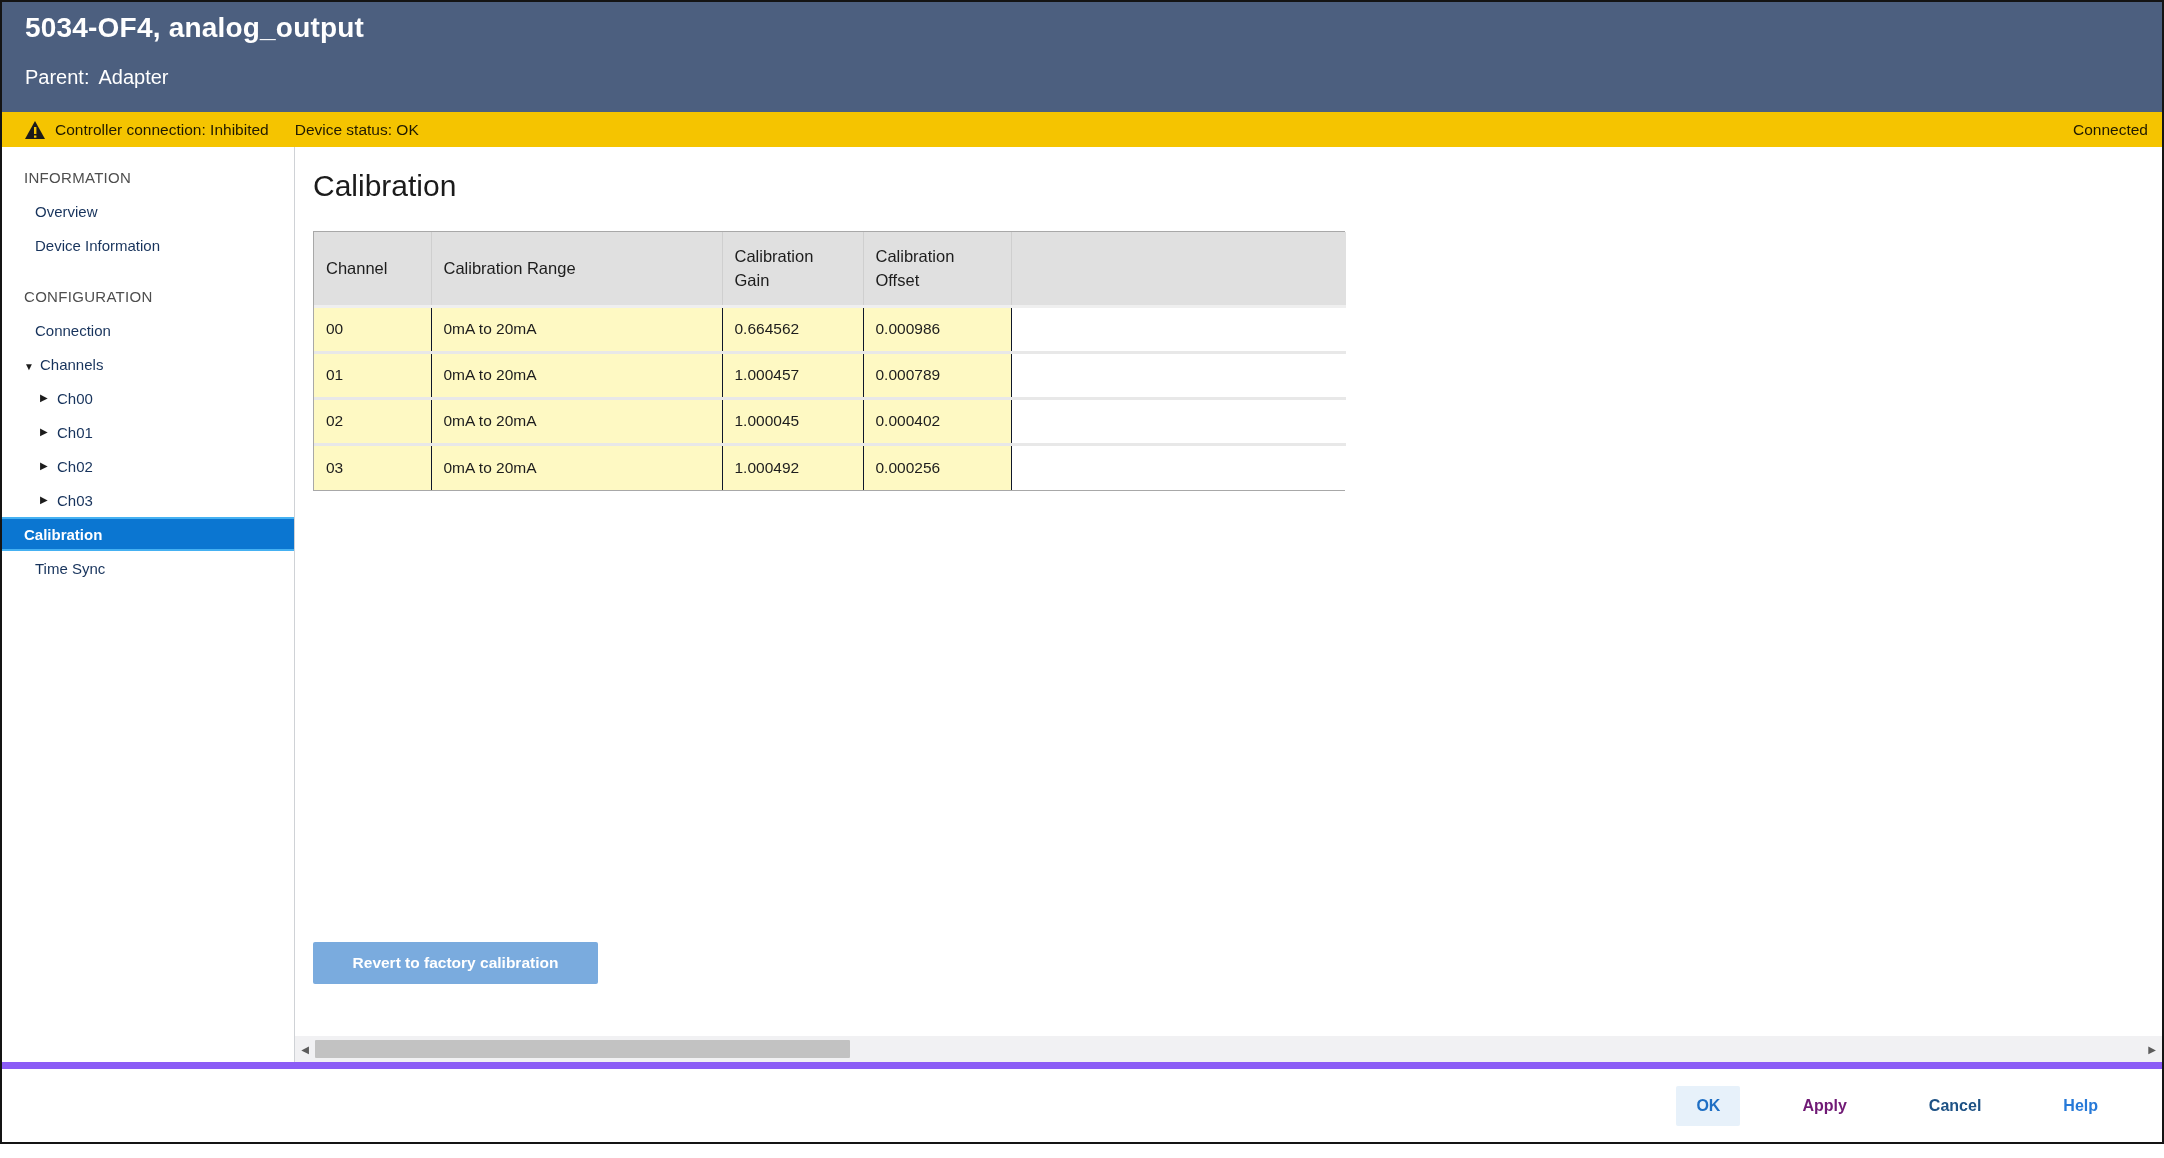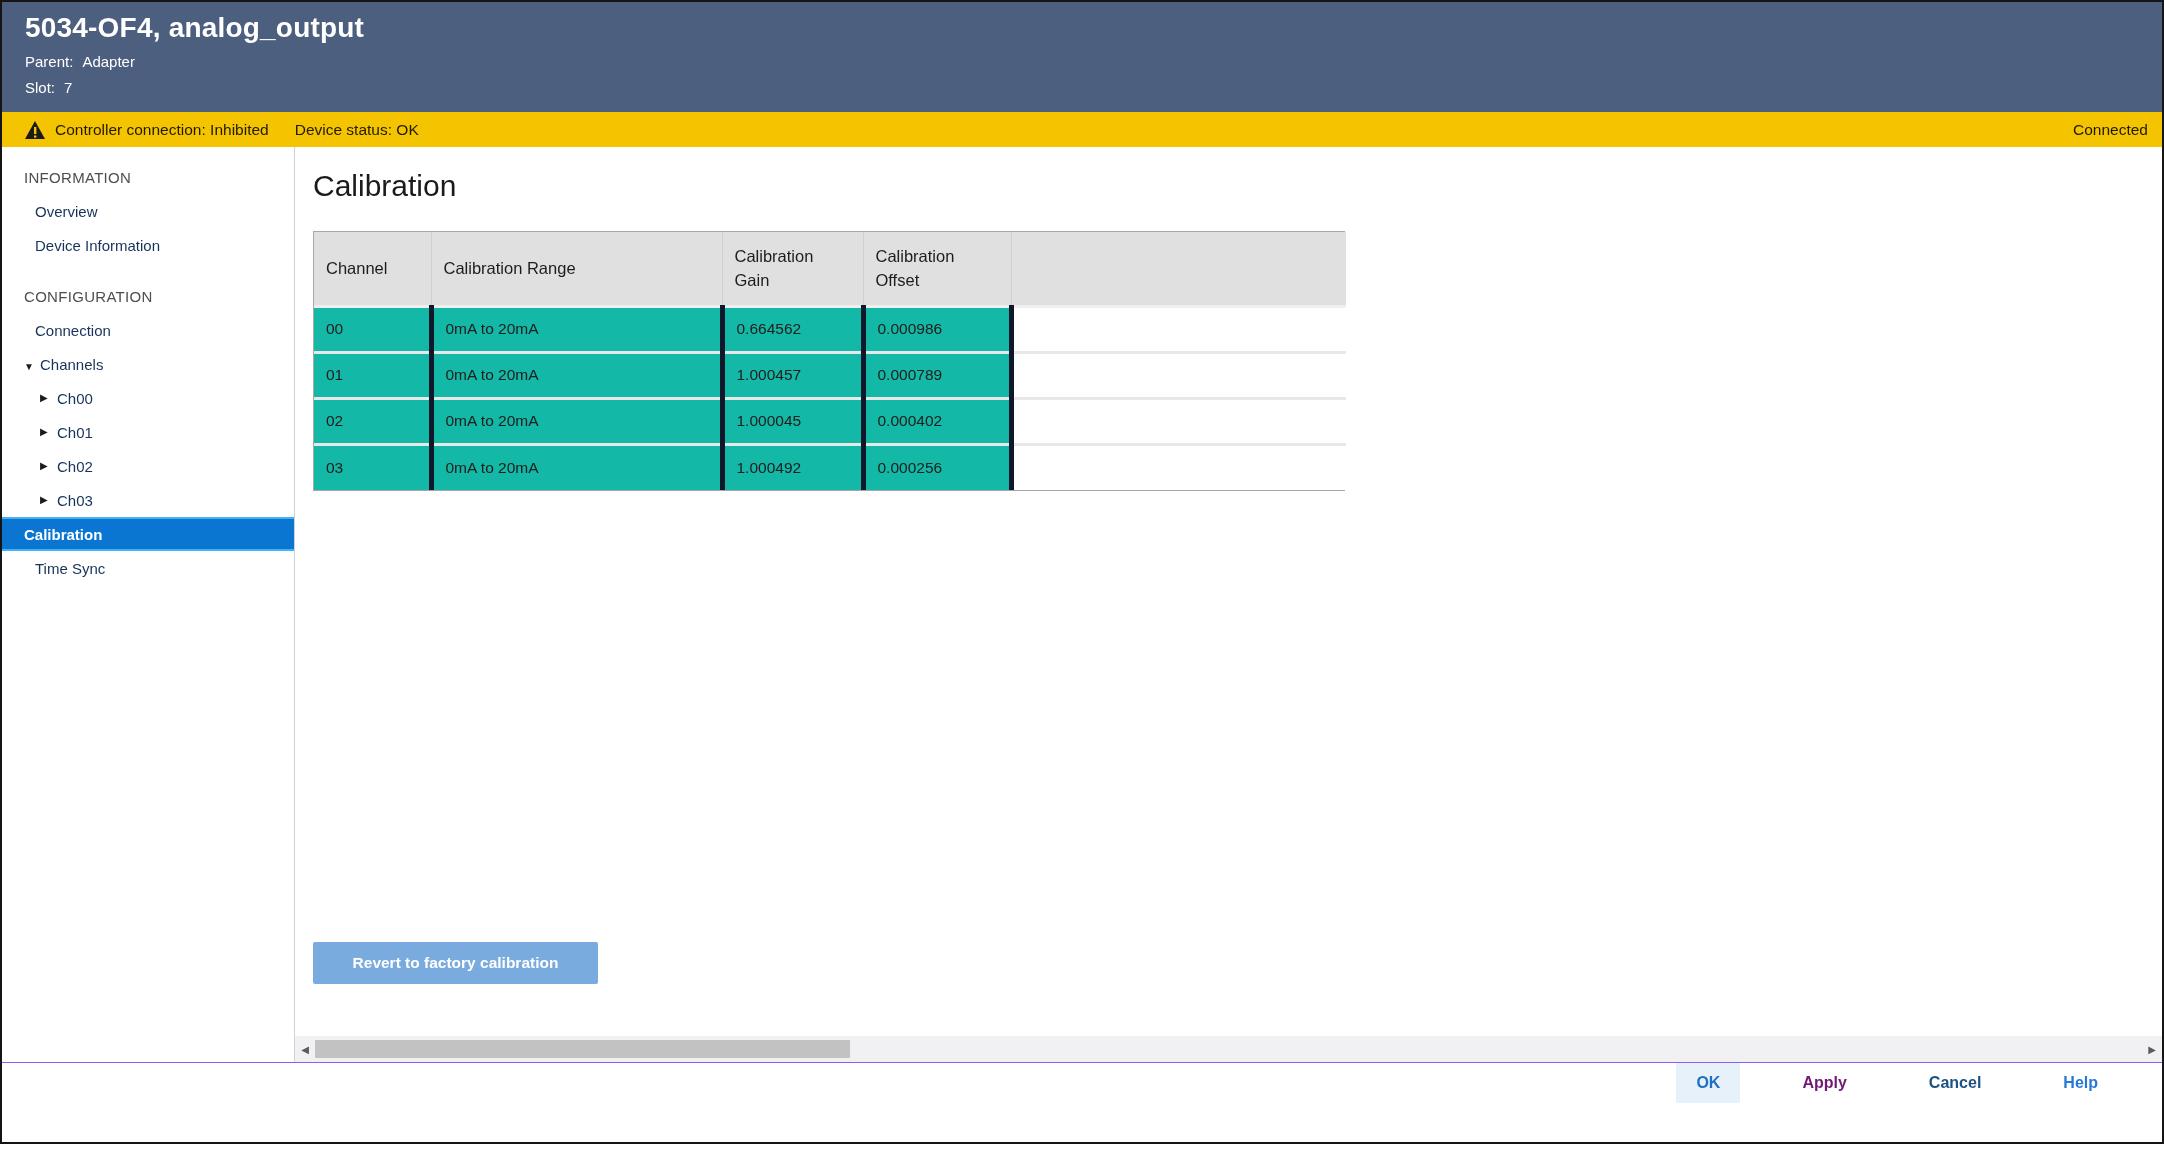--- a/index.html
+++ b/index.html
@@ -13,21 +13,21 @@
     background: #fff;
     overflow: hidden;
   }
 
   
   .app-header {
     height: 110px; background: #4C5F7F; color: #fff;
     padding: 10px 0 0 23px; flex: none;
   }
   .app-header .title { font-size: 28px; font-weight: bold; letter-spacing: 0.2px; }
-  .app-header .subline { font-size: 15px; margin-top: 9px; }
+  .app-header .subline { font-size: 20px; margin-top: 22px; }
   .app-header .subline .lbl { margin-right: 9px; }
 
   
   .status-bar {
     height: 35px; background: #F5C400; flex: none;
     display: flex; align-items: center;
     font-size: 15.5px; color: #211a00;
     padding: 0 14px 0 23px;
   }
   .warn-icon { width: 20px; height: 18px; margin-right: 10px; flex: none; }
@@ -66,23 +66,23 @@
   .cal-table-wrap { margin-top: 28px; width: 1032px; border: 1px solid #a8a8a8; }
   table.cal-table { border-collapse: collapse; width: 100%; table-layout: fixed; }
   .cal-table th {
     background: #e0e0e0; height: 74px; font-weight: 400;
     font-size: 16.5px; color: #1d1d1d; text-align: left;
     padding: 0 12px; line-height: 1.5; vertical-align: middle;
     border-right: 1px solid #cfcfcf; border-bottom: 3px solid #efefef;
   }
   .cal-table th:last-child { border-right: none; }
   .cal-table td {
-    background: #14b8a6; height: 46px; font-size: 15.5px; color: #1d1d1d;
+    background: #fef9c3; height: 46px; font-size: 15.5px; color: #1d1d1d;
     padding: 0 12px; vertical-align: middle;
-    border-right: 5px solid #0f172a; border-bottom: 3px solid #e8e8e8;
+    border-right: 1px solid #0f172a; border-bottom: 3px solid #e8e8e8;
   }
   .cal-table td.empty-col { background: #fff; border-right: none; }
   .cal-table tr:last-child td { border-bottom: none; }
 
   
   .revert-btn {
     position: absolute; left: 18px; top: 795px;
     width: 285px; height: 42px;
     background: #7AABDE; color: #fff; font-weight: bold; font-size: 15.5px;
     border: none; border-radius: 2px; cursor: pointer;
@@ -99,22 +99,22 @@
     flex: none; cursor: default; user-select: none;
   }
   .hscroll .track { position: relative; flex: 1; height: 100%; }
   .hscroll .thumb {
     position: absolute; left: 0px; top: 4px; width: 535px; height: 18px;
     background: #c2c2c2; border-radius: 1px;
   }
 
   
   .footer {
-    flex: 1; background: #fff; border-top: 1px solid #8b5cf6;
-    display: flex; align-items: flex-start; justify-content: flex-end;
+    flex: 1; background: #fff; border-top: 7px solid #8b5cf6;
+    display: flex; align-items: center; justify-content: flex-end;
     gap: 42px; padding-right: 44px;
   }
   .footer .fbtn {
     font-size: 16px; font-weight: bold; background: transparent; border: none;
     padding: 11px 20px; cursor: pointer; border-radius: 2px;
     font-family: "Liberation Sans", sans-serif;
   }
   .fbtn.ok { background: #E7F1FA; color: #1F6FC4; }
   .fbtn.apply { color: #701a75; }
   .fbtn.cancel { color: #1D5184; }

